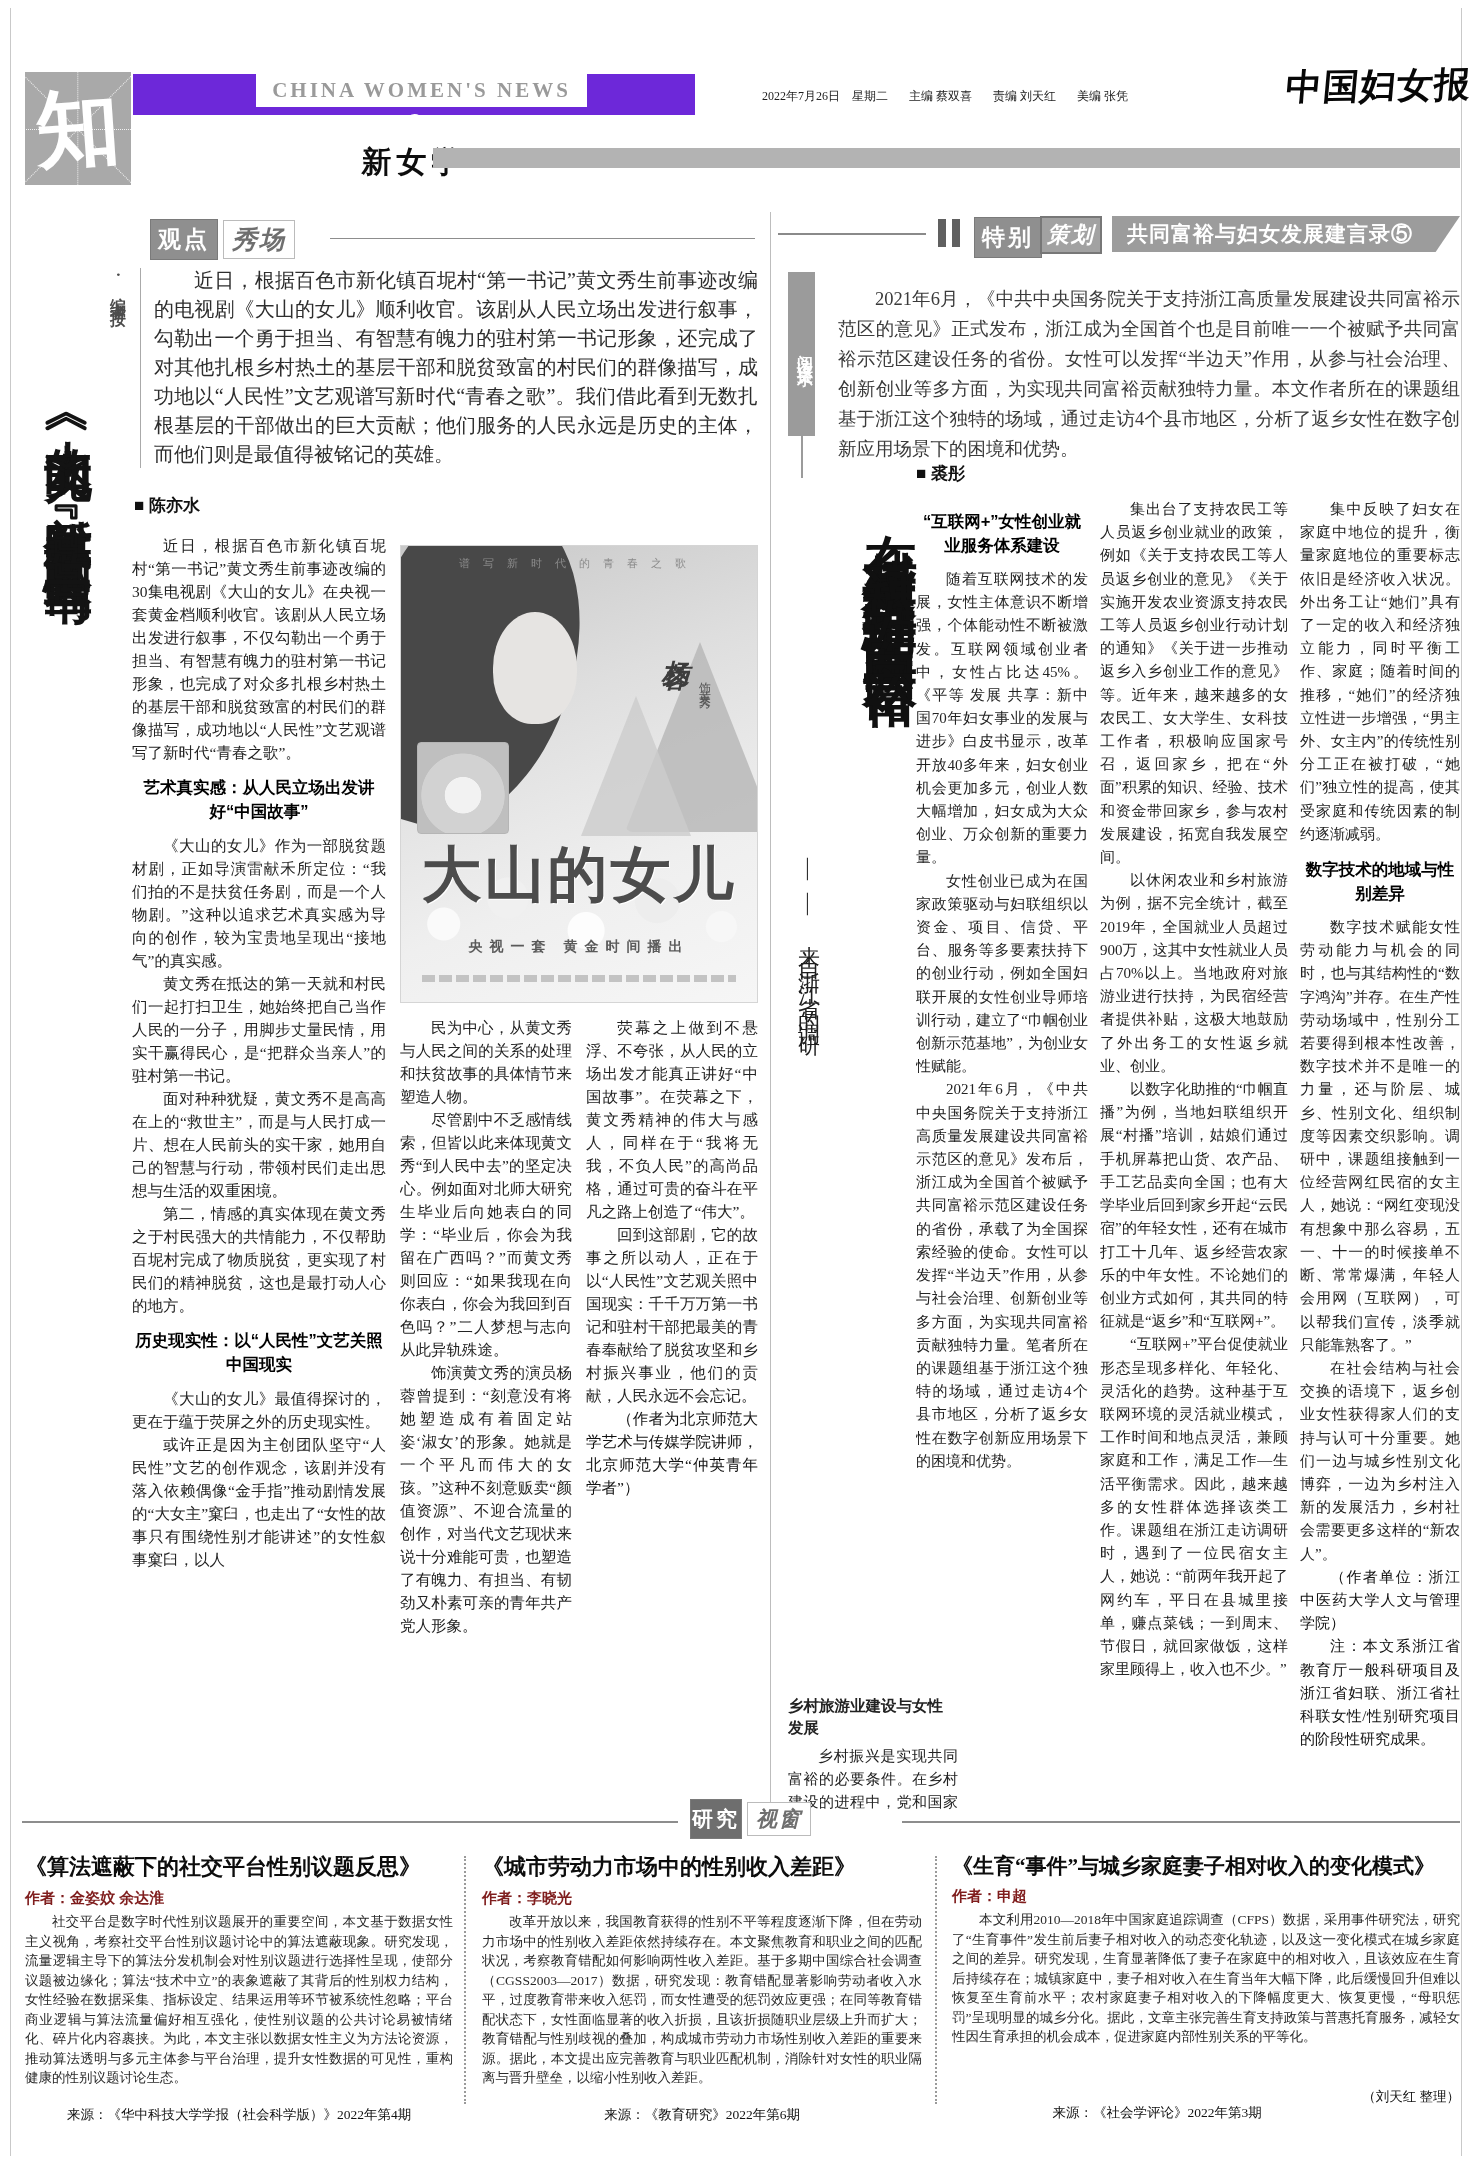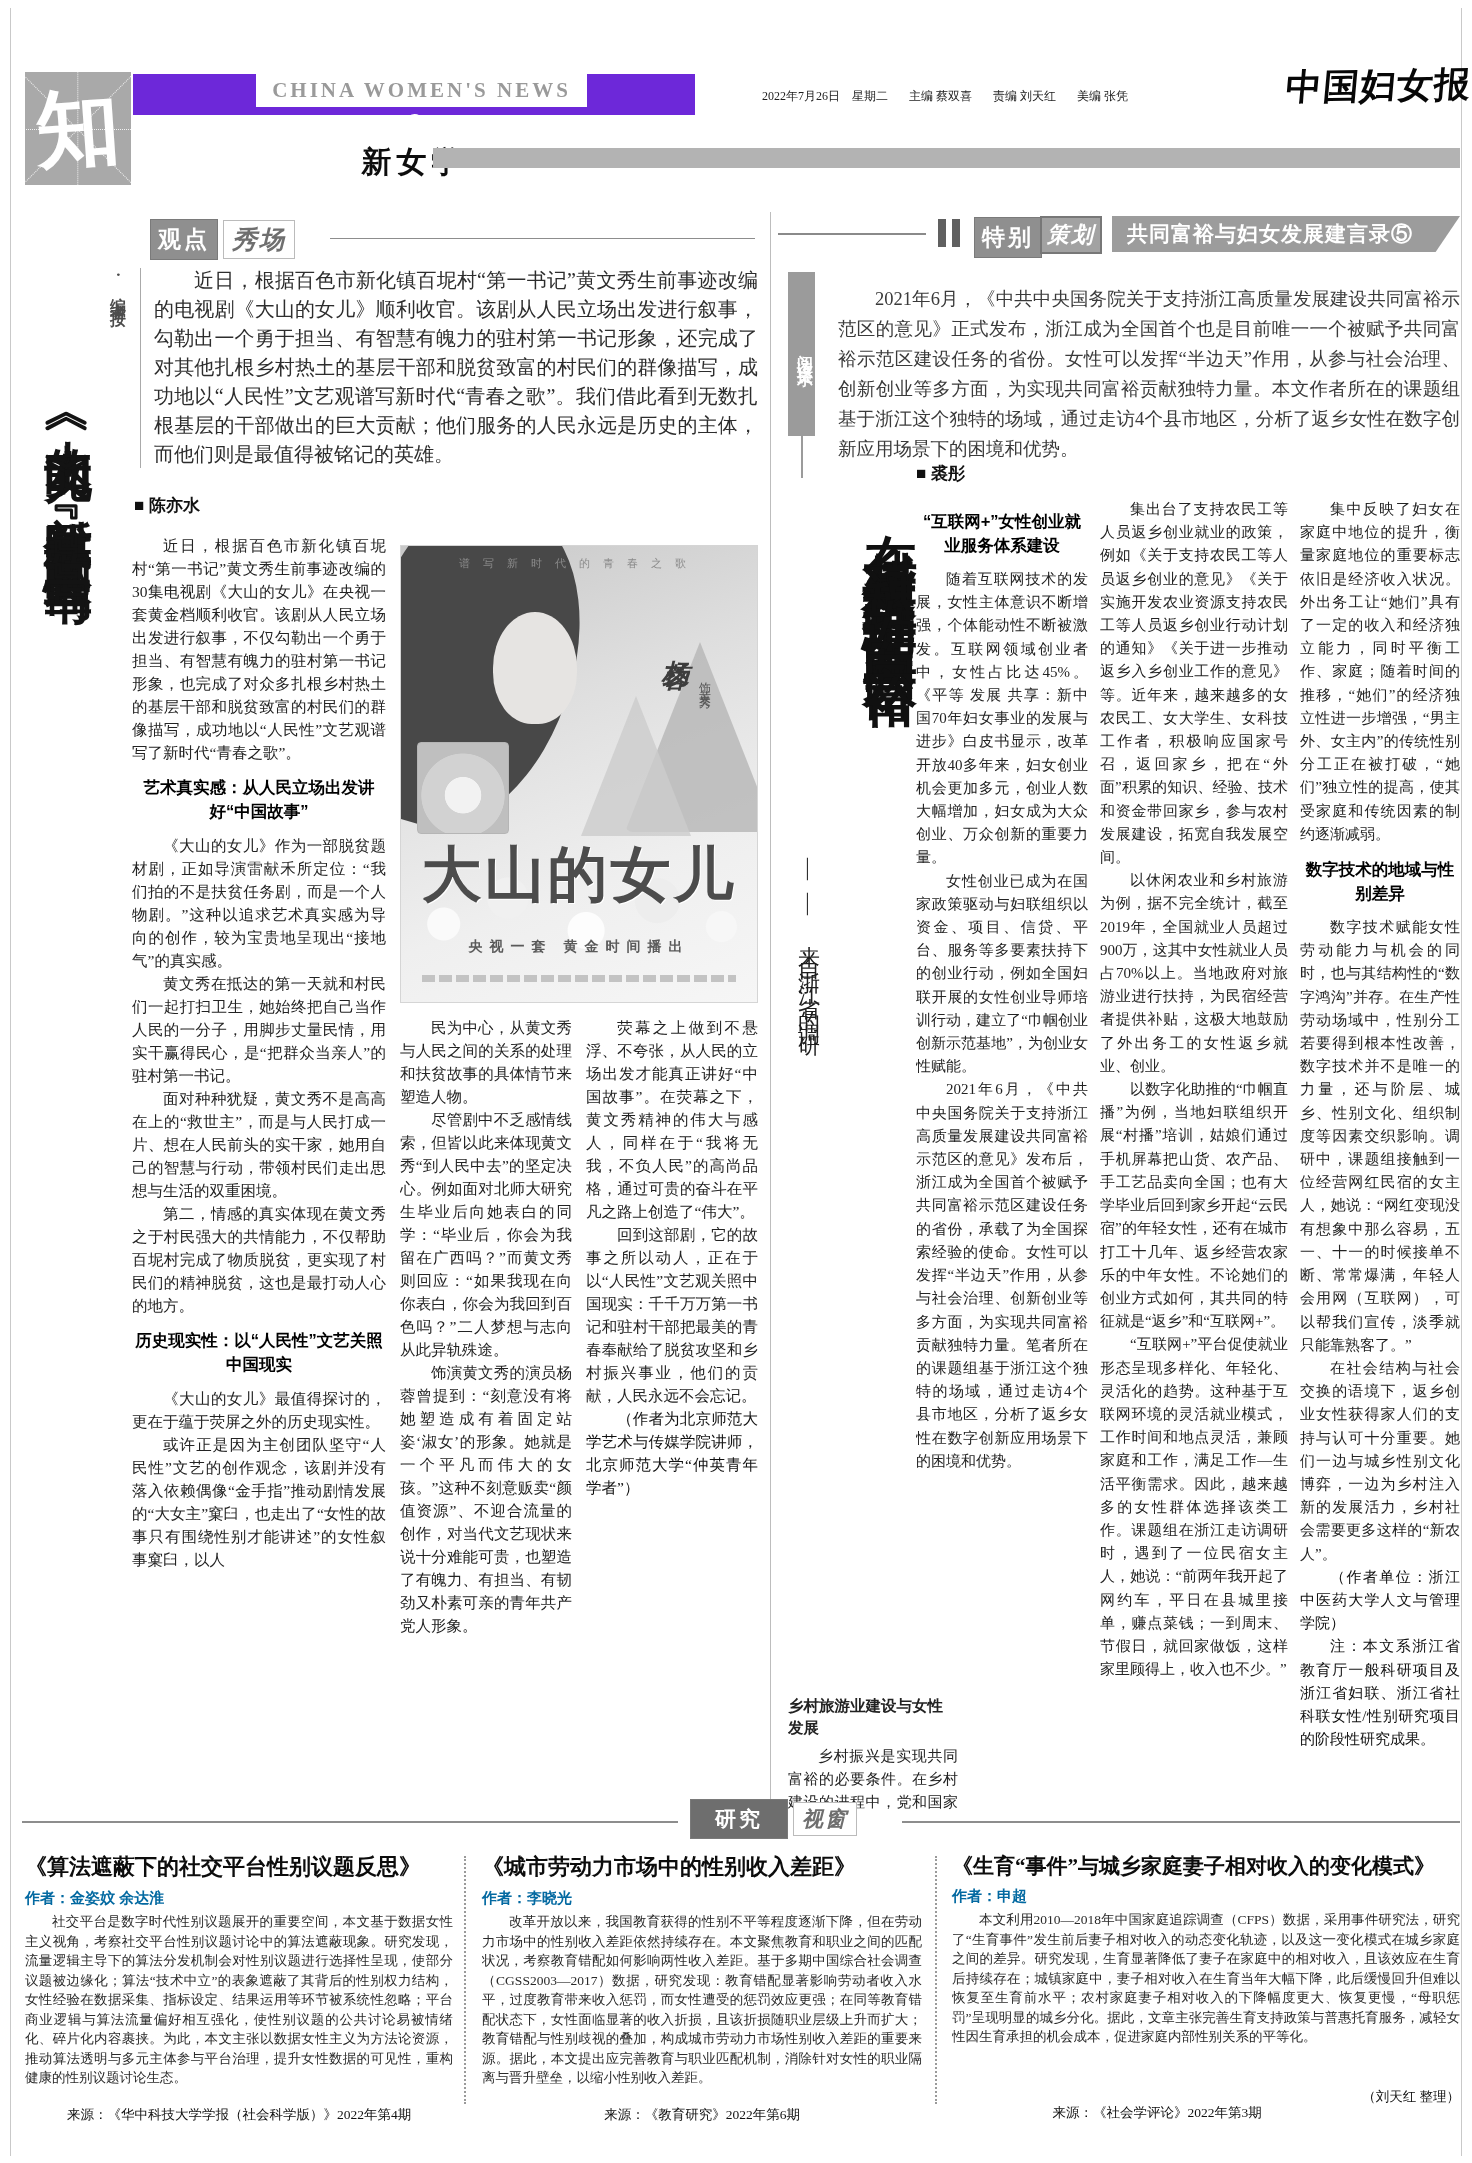--- a/index.html
+++ b/index.html
@@ -127,26 +127,26 @@
   .sp-col3 { left:1300px; top:498px; width:160px; height:1300px; }
   .rail-bottom { position:absolute; left:788px; top:1695px; width:170px; height:118px;
     overflow:hidden; font-size:15px; line-height:23px; text-align:justify; }
   .rail-bottom .bh { font-family:"Liberation Sans",sans-serif; font-weight:700;
     font-size:15.5px; line-height:22px; text-align:left; margin-bottom:6px; }
   .rail-bottom .bp { text-indent:2em; }
   
   .bot-rule-l { position:absolute; left:22px; top:1821px; width:656px; border-top:2px solid #8d8d8d; }
   .bot-rule-r { position:absolute; left:902px; top:1821px; width:558px; border-top:2px solid #8d8d8d; }
   .bot-label { position:absolute; left:690px; top:1799px; display:flex; align-items:center; }
-  .bot-label .lbl-dark { font-size:21px; padding:5px 24px; background:#6e6e6e; }
+  .bot-label .lbl-dark { font-size:21px; padding:5px 1px; background:#6e6e6e; }
   .bot-label .lbl-light { font-size:21px; }
   .digest { position:absolute; top:1852px; }
   .dg-title { font-weight:900; font-size:22px; color:#0c0c0c; white-space:nowrap; }
   .dg-author { font-family:"Liberation Sans",sans-serif; font-weight:700; font-size:15px;
-    color:#0369a1; margin:7px 0 4px 0; }
+    color:#7f1d1d; margin:7px 0 4px 0; }
   .dg-body { font-size:13.5px; line-height:19.5px; text-align:justify; text-indent:2em;
     color:#2a2a2a; height:172px; overflow:hidden; }
   .dg-foot { margin-top:6px; font-size:13.5px; color:#111; display:flex; }
   .dg-source { margin:16px auto; }
   .dg-compiler { white-space:nowrap; }
   .dg-sep { position:absolute; top:1856px; height:248px; border-left:2px dotted #9a9a9a; }
   .dg1 { left:25px; width:428px; } .dg2 { left:482px; width:440px; } .dg3 { left:952px; width:508px; }
   .dg3 .dg-title { font-size:21px; }
   .sep1 { left:464px; } .sep2 { left:935px; }
 </style>

